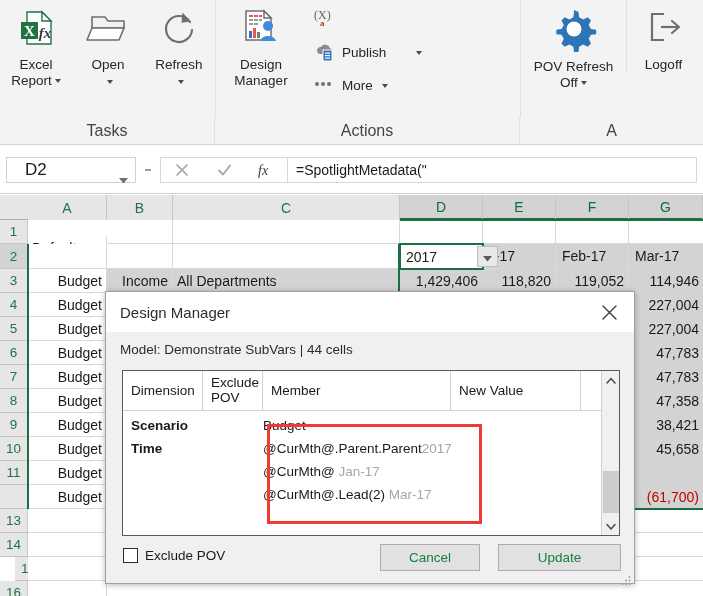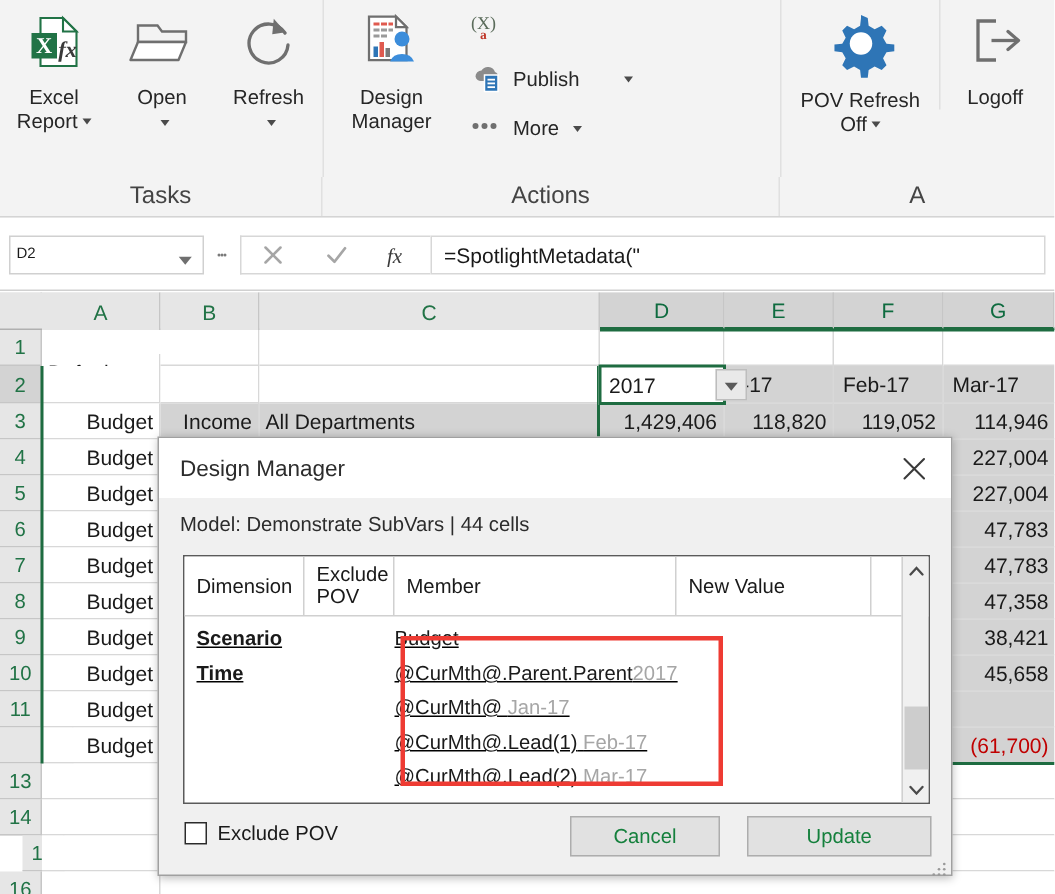--- a/index.html
+++ b/index.html
@@ -50,22 +50,22 @@
   .ico { flex:0 0 auto; display:block; }
 
   
   .fbar {
     position:absolute; left:0; top:146px; width:703px; height:48px;
     background:#fff; border-bottom:1px solid #d0d0d0;
     display:flex; align-items:center; padding:0 6px; gap:0;
   }
   .namebox {
     width:130px; height:26px; border:1px solid #d0d0d0; background:#fff;
-    display:flex; align-items:center; padding:0 4px;
-    font-size:10px; color:#1a1a1a; position:relative;
+    display:flex; align-items:center; padding:0 18px;
+    font-size:17px; color:#1a1a1a; position:relative;
   }
   .namebox .nb-caret { position:absolute; right:7px; top:11px; }
   .fb-dots { width:24px; height:26px; display:flex; align-items:center; justify-content:center;
              color:#7a7a7a; font-size:13px; letter-spacing:0; line-height:4px; }
   .fb-dots i{ display:block; width:2px;height:2px;background:#7a7a7a;border-radius:50%;margin:2px 0;}
   .fb-btns { display:flex; align-items:center; height:26px; border:1px solid #d7d7d7;
              border-right:none; background:#fff; }
   .fb-btn { width:42px; height:24px; display:flex; align-items:center; justify-content:center; }
   .fb-input {
     flex:1; height:26px; border:1px solid #d7d7d7; background:#fff;
@@ -450,40 +450,35 @@
 
     <div class="dlg-table">
       <div class="tbl-head">
         <div class="th" style="width:80px;">Dimension</div>
         <div class="th" style="width:60px; line-height:1.05;">Exclude POV</div>
         <div class="th" style="width:188px;">Member</div>
         <div class="th" style="width:130px;">New Value</div>
         <div class="th" style="width:22px; border-right:none;"></div>
       </div>
 
-      <div class="tbl-rows" style="padding-top:3px;text-decoration:underline;">
+      <div class="tbl-rows" style="padding-top:3px;">
         <div class="trow">
           <div class="td-dim">Scenario</div>
           <div class="td-ex"></div>
           <div class="td-mem"><span>Budget</span></div>
         </div>
         <div class="trow">
           <div class="td-dim">Time</div>
           <div class="td-ex"></div>
           <div class="td-mem"><span>@CurMth@.Parent.Parent</span><span class="g">2017</span></div>
         </div>
         <div class="trow">
           <div class="td-dim"></div>
           <div class="td-ex"></div>
           <div class="td-mem"><span>@CurMth@</span> <span class="g">Jan-17</span></div>
-        </div>
-        <div class="trow">
-          <div class="td-dim"></div>
-          <div class="td-ex"></div>
-          <div class="td-mem"><span>@CurMth@.Lead(1)</span> <span class="g">Feb-17</span></div>
         </div>
         <div class="trow">
           <div class="td-dim"></div>
           <div class="td-ex"></div>
           <div class="td-mem"><span>@CurMth@.Lead(2)</span> <span class="g">Mar-17</span></div>
         </div>
       </div>
 
       <div class="scrollbar">
         <div class="sb-arrow" style="top:0;">

